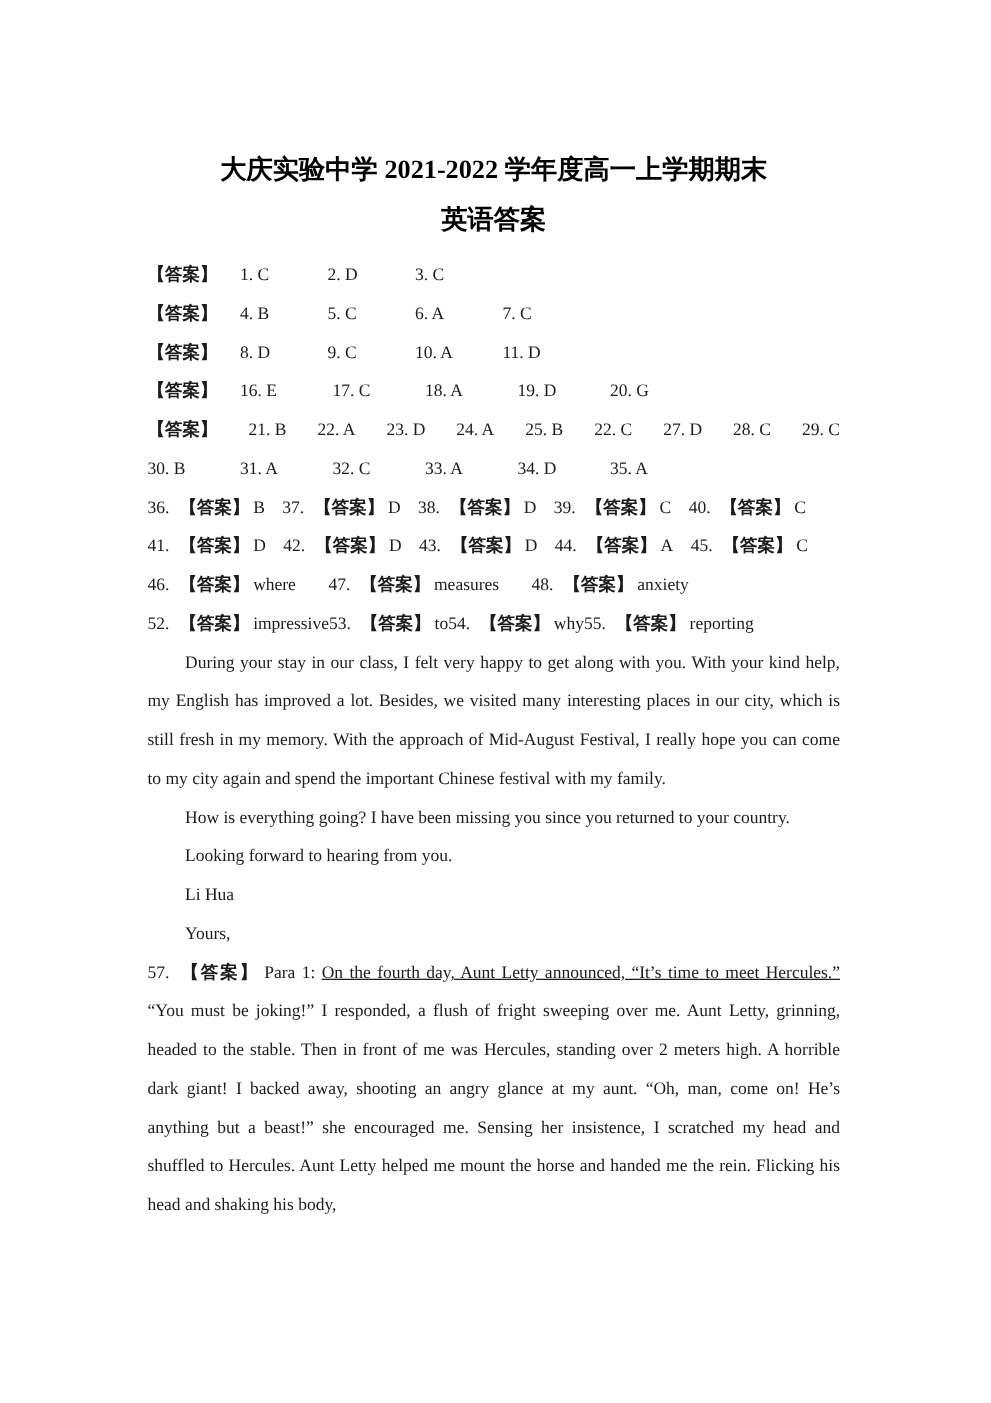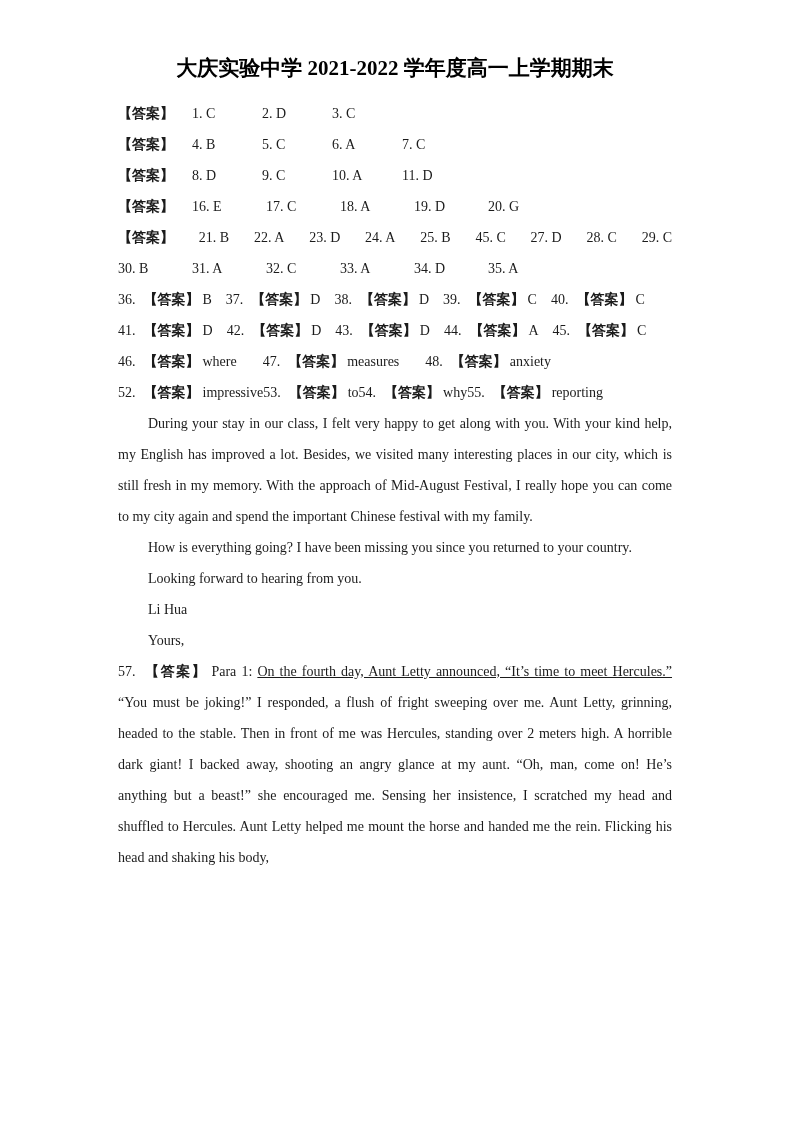--- a/index.html
+++ b/index.html
@@ -5,21 +5,21 @@
   * { box-sizing: border-box; }
   html, body { margin: 0; padding: 0; }
   body {
     width: 793px; height: 1122px;
     background: #ffffff;
     color: #1b1b1b;
     font-family: "Liberation Serif", "DejaVu Serif", serif;
     font-size: 14px;
     overflow: hidden;
   }
-  .page { width: 793px; height: 1122px; padding: 53px 121px 0 118px; }
+  .page { width: 793px; height: 1122px; padding: 120px 121px 0 118px; }
   .title, .subtitle {
     font-size: 21px; font-weight: 700; color: #000;
     text-align: center; line-height: 30px;
   }
   .subtitle { margin-top: 10px; }
   .content { margin-top: 15px; }
 
   
   .aline { line-height: 31px; white-space: nowrap; }
   .albl { font-weight: 700; display: inline-block; width: 74px; }
@@ -46,20 +46,21 @@
   .essay { margin: 0; text-align: justify; line-height: 31px; }
   .essay .num { margin-right: 8px; }
   .essay .galbl { margin-right: 4px; }
   .ul { text-decoration: underline; }
 </style>
 </head>
 <body>
 
 <div class="page">
   <div class="title">大庆实验中学 2021-2022 学年度高一上学期期末</div>
+  <div class="subtitle">英语答案</div>
 
   <div class="content">
 
     <div class="aline">
       <span class="albl">【答案】</span><span class="cell">1. C</span><span class="cell">2. D</span><span class="cell">3. C</span>
     </div>
     <div class="aline">
       <span class="albl">【答案】</span><span class="cell">4. B</span><span class="cell">5. C</span><span class="cell">6. A</span><span class="cell">7. C</span>
     </div>
     <div class="aline">
@@ -68,21 +69,21 @@
     <div class="aline">
       <span class="albl">【答案】</span><span class="cell w74">16. E</span><span class="cell w74">17. C</span><span class="cell w74">18. A</span><span class="cell w74">19. D</span><span class="cell">20. G</span>
     </div>
     <div class="aline justify">
       <span class="albl">【答案】</span>
         <span>21. B</span>
         <span>22. A</span>
         <span>23. D</span>
         <span>24. A</span>
         <span>25. B</span>
-        <span>45. C</span>
+        <span>22. C</span>
         <span>27. D</span>
         <span>28. C</span>
         <span>29. C</span>
     </div>
     <div class="aline">
       <span class="cell w74">30. B</span><span class="cell w74">31. A</span><span class="cell w74">32. C</span><span class="cell w74">33. A</span><span class="cell w74">34. D</span><span class="cell">35. A</span>
     </div>
 
     <div class="aline row-letters">
       <span class="grp"><span class="num">36.</span><span class="galbl">【答案】</span><span class="ans">B</span></span><span class="grp"><span class="num">37.</span><span class="galbl">【答案】</span><span class="ans">D</span></span><span class="grp"><span class="num">38.</span><span class="galbl">【答案】</span><span class="ans">D</span></span><span class="grp"><span class="num">39.</span><span class="galbl">【答案】</span><span class="ans">C</span></span><span class="grp"><span class="num">40.</span><span class="galbl">【答案】</span><span class="ans">C</span></span>

